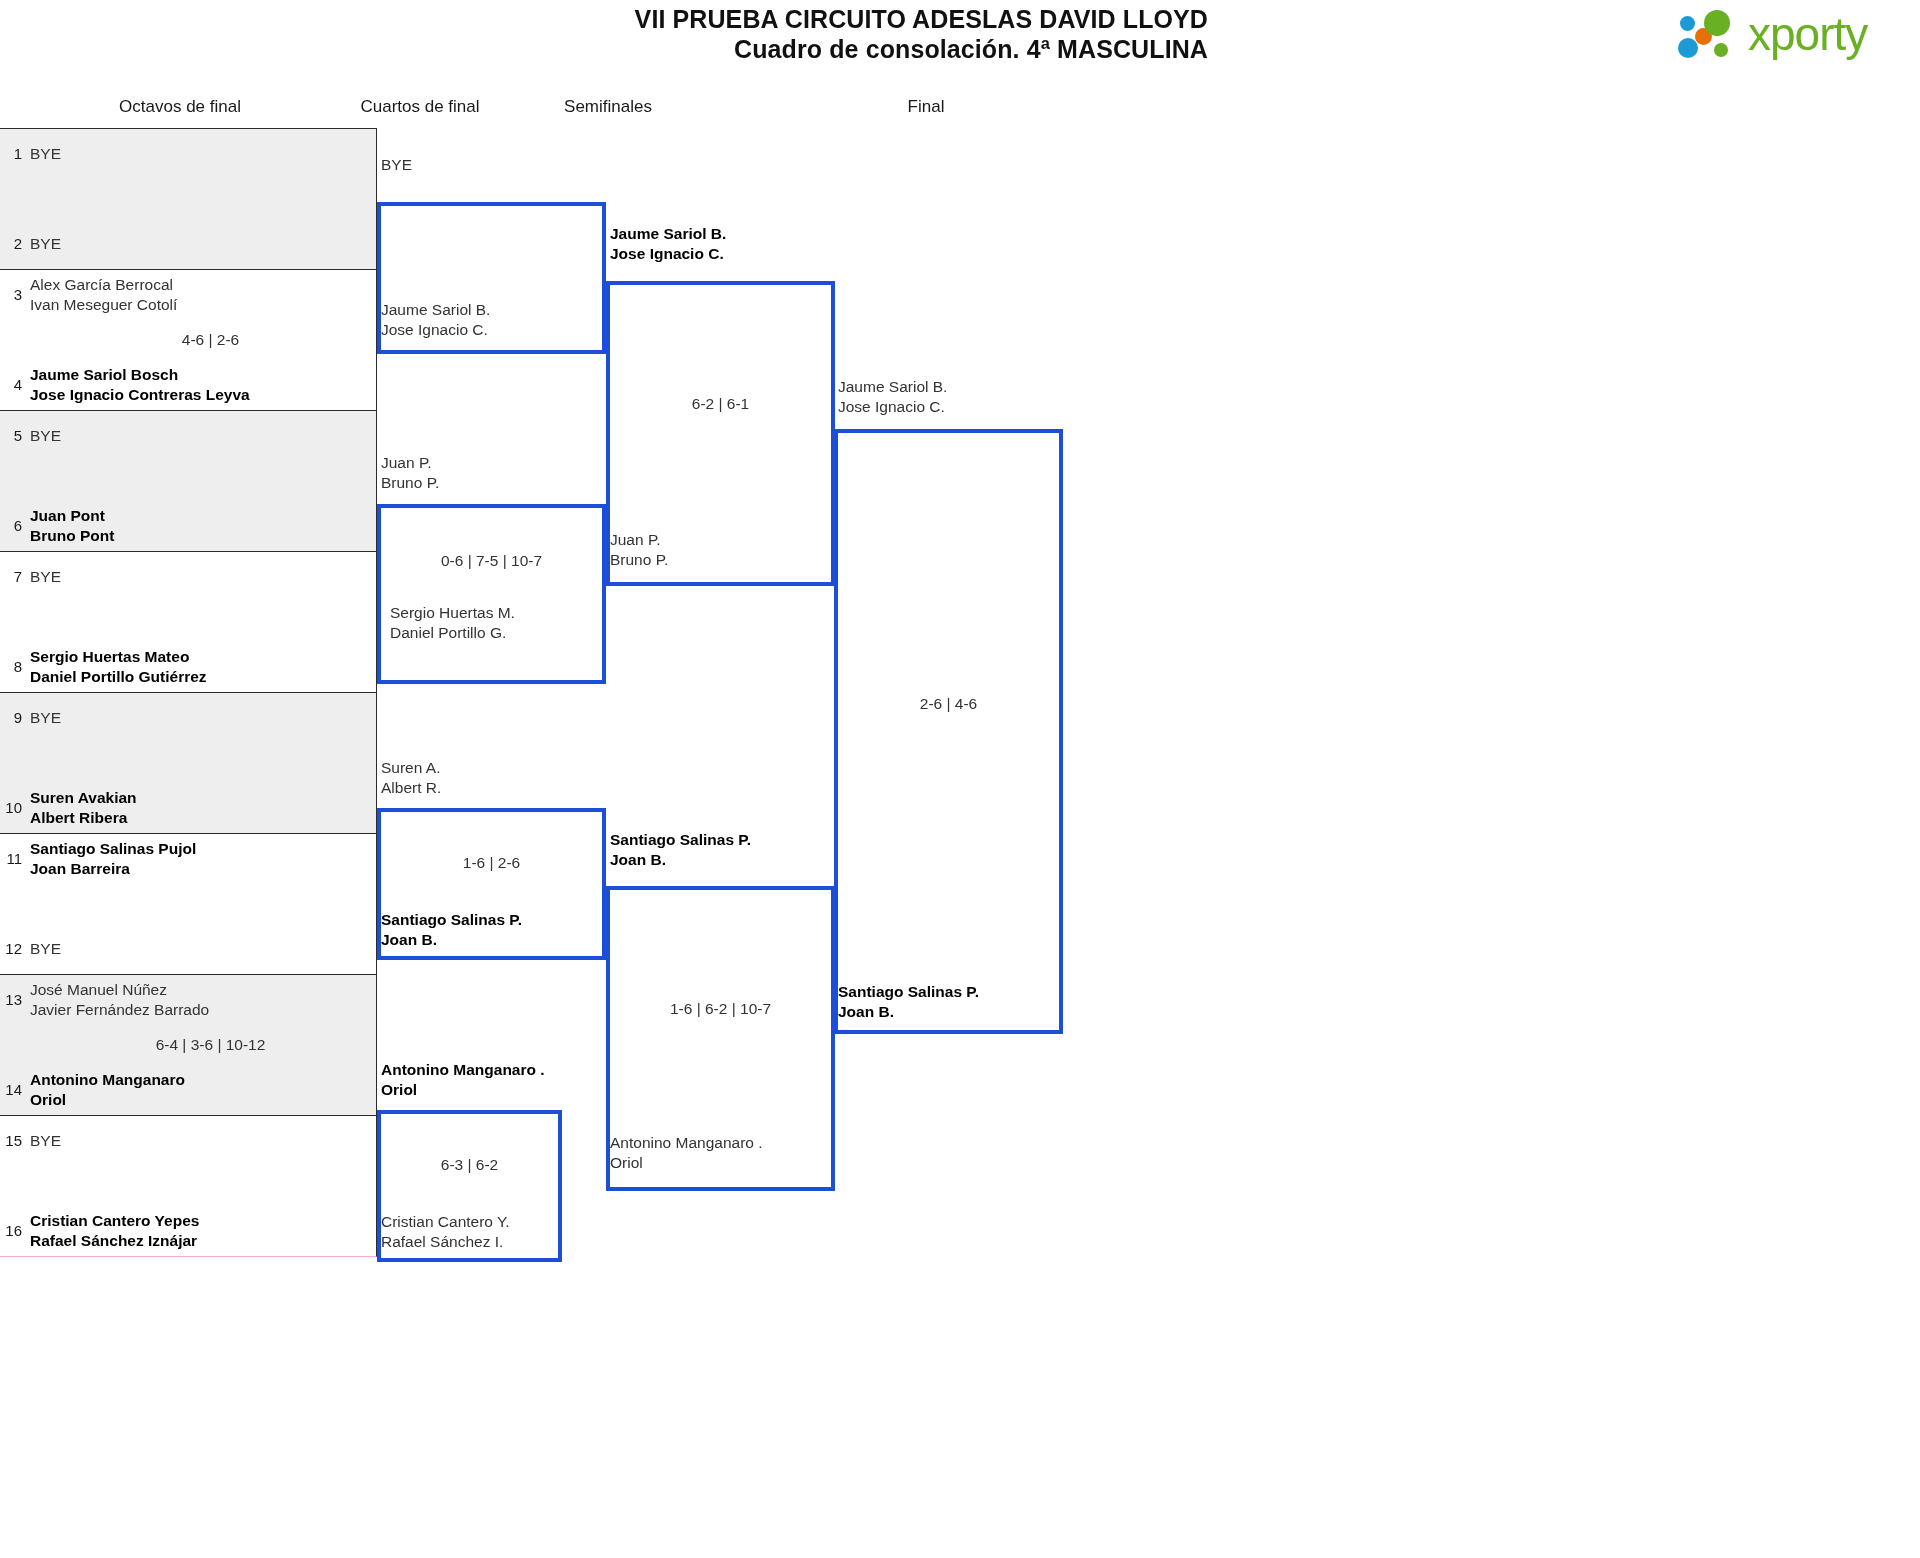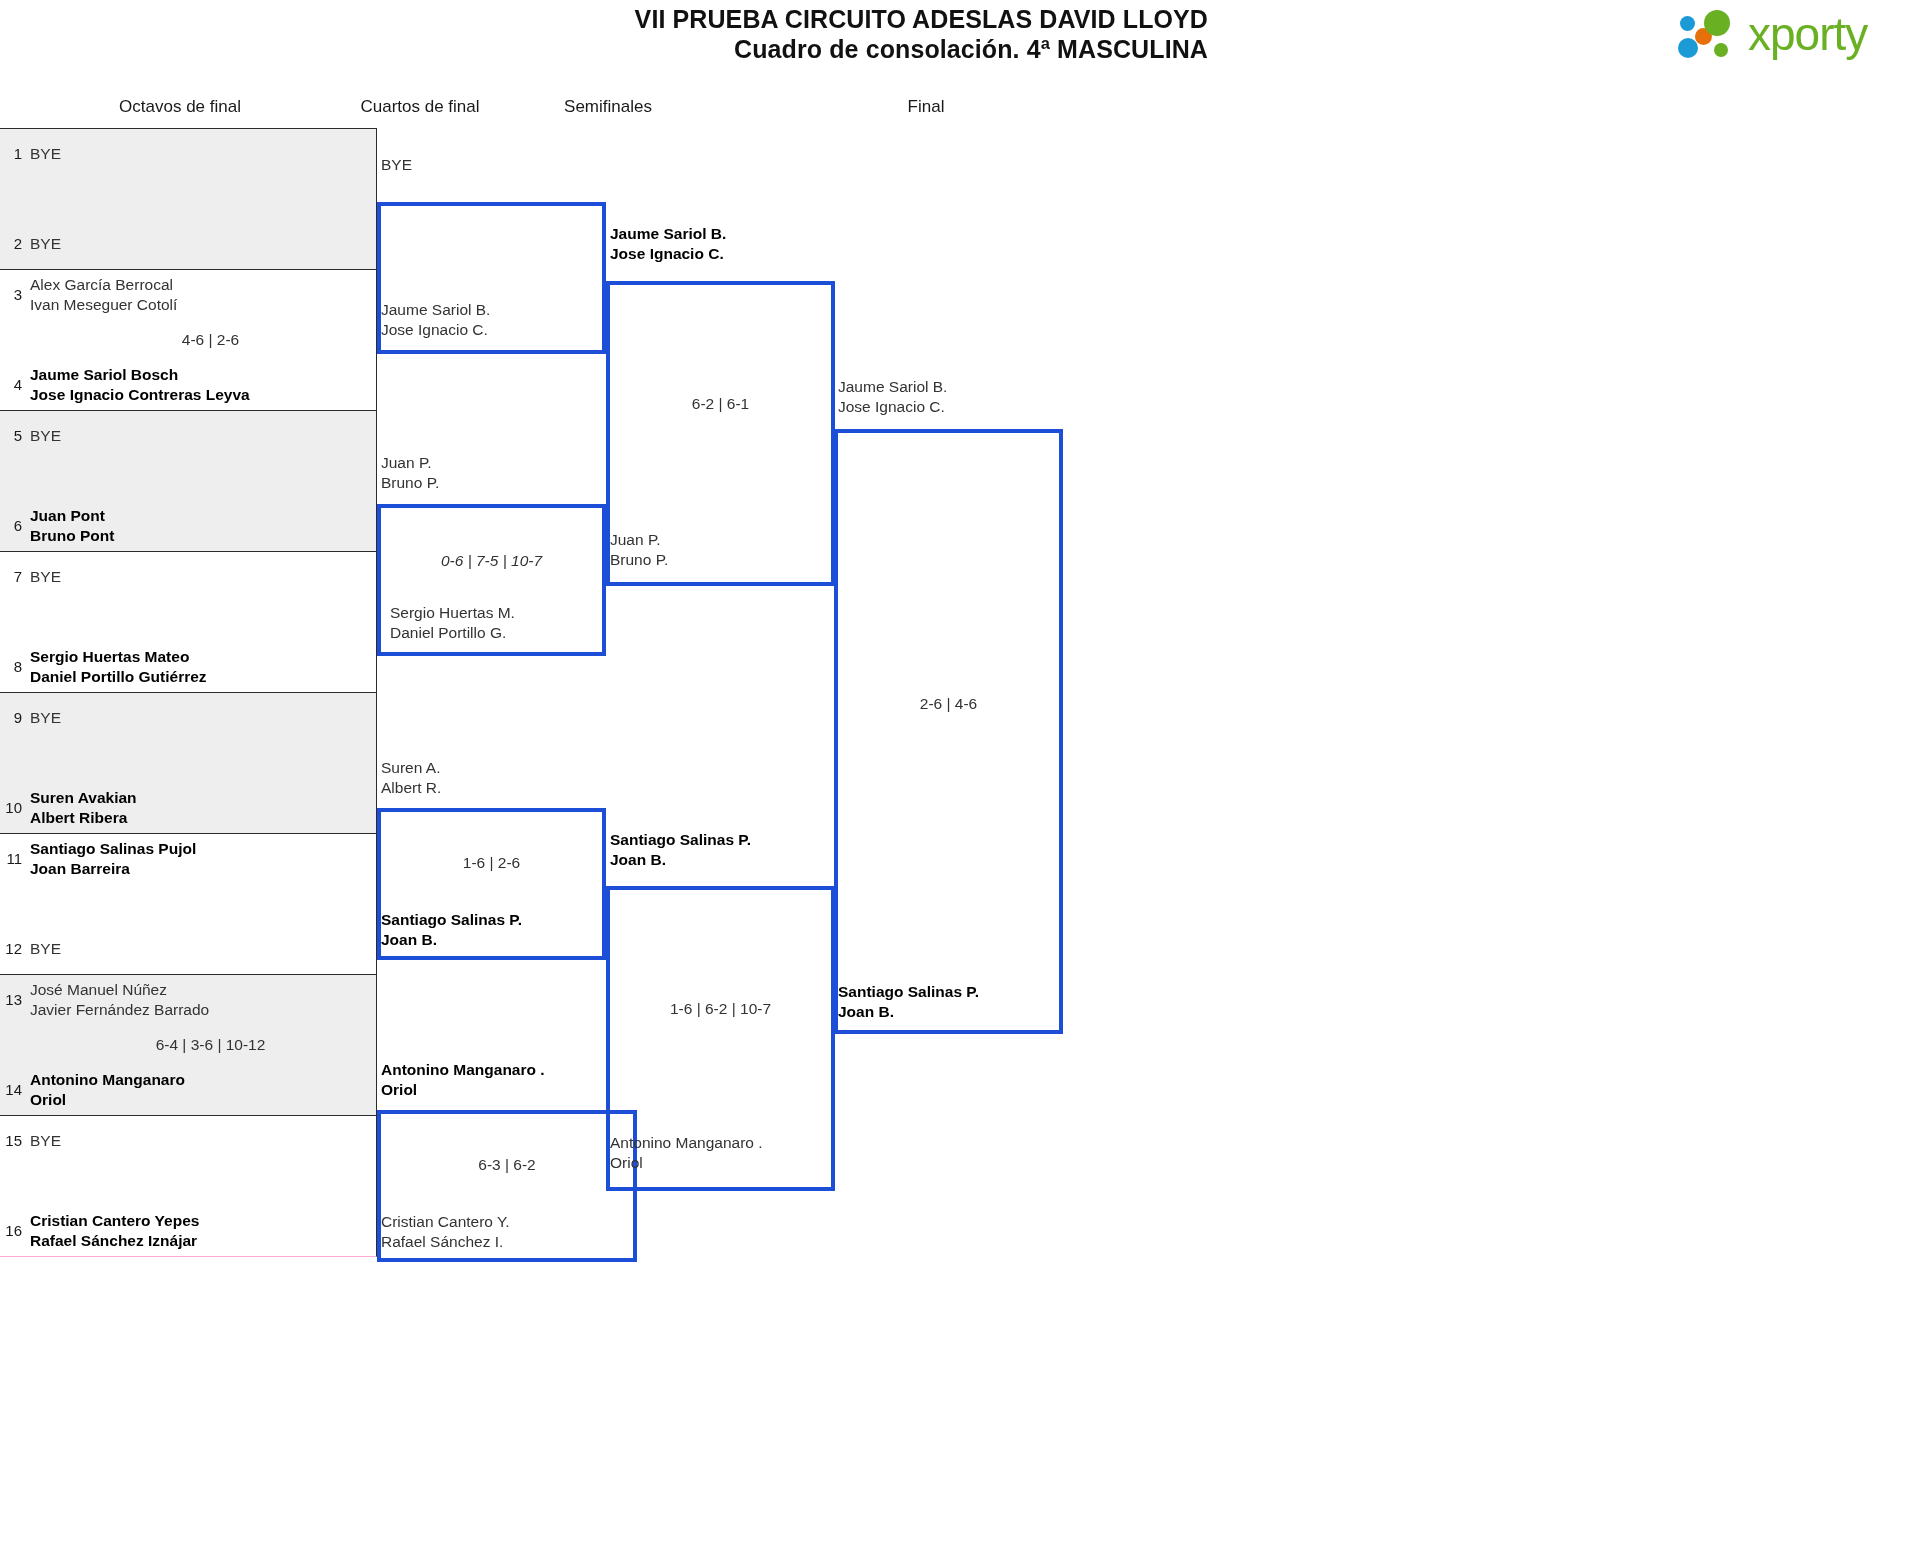--- a/index.html
+++ b/index.html
@@ -322,21 +322,21 @@
   </div>
 
   <div class="entrant" style="left:381px; top:453px;">
     <span>Juan P.</span>
     <span class="n2">Bruno P.</span>
   </div>
   <div class="entrant" style="left:390px; top:603px;">
     <span>Sergio Huertas M.</span>
     <span class="n2">Daniel Portillo G.</span>
   </div>
-  <div class="matchbox" style="left:377px; top:504px; width:229px; height:152px;font-style:italic;">
+  <div class="matchbox" style="left:377px; top:504px; width:229px; height:180px;">
     <div class="score" style="top:44px;">0-6 | 7-5 | 10-7</div>
   </div>
 
   <div class="entrant" style="left:381px; top:758px;">
     <span>Suren A.</span>
     <span class="n2">Albert R.</span>
   </div>
   <div class="entrant win" style="left:381px; top:910px;">
     <span>Santiago Salinas P.</span>
     <span class="n2">Joan B.</span>
@@ -346,21 +346,21 @@
   </div>
 
   <div class="entrant win" style="left:381px; top:1060px;">
     <span>Antonino Manganaro .</span>
     <span class="n2">Oriol</span>
   </div>
   <div class="entrant" style="left:381px; top:1212px;">
     <span>Cristian Cantero Y.</span>
     <span class="n2">Rafael Sánchez I.</span>
   </div>
-  <div class="matchbox" style="left:377px; top:1110px; width:260px; height:152px;">
+  <div class="matchbox" style="left:377px; top:1110px; width:185px; height:152px;">
     <div class="score" style="top:42px;">6-3 | 6-2</div>
   </div>
 
   <div class="entrant win" style="left:610px; top:224px;">
     <span>Jaume Sariol B.</span>
     <span class="n2">Jose Ignacio C.</span>
   </div>
   <div class="entrant" style="left:610px; top:530px;">
     <span>Juan P.</span>
     <span class="n2">Bruno P.</span>

